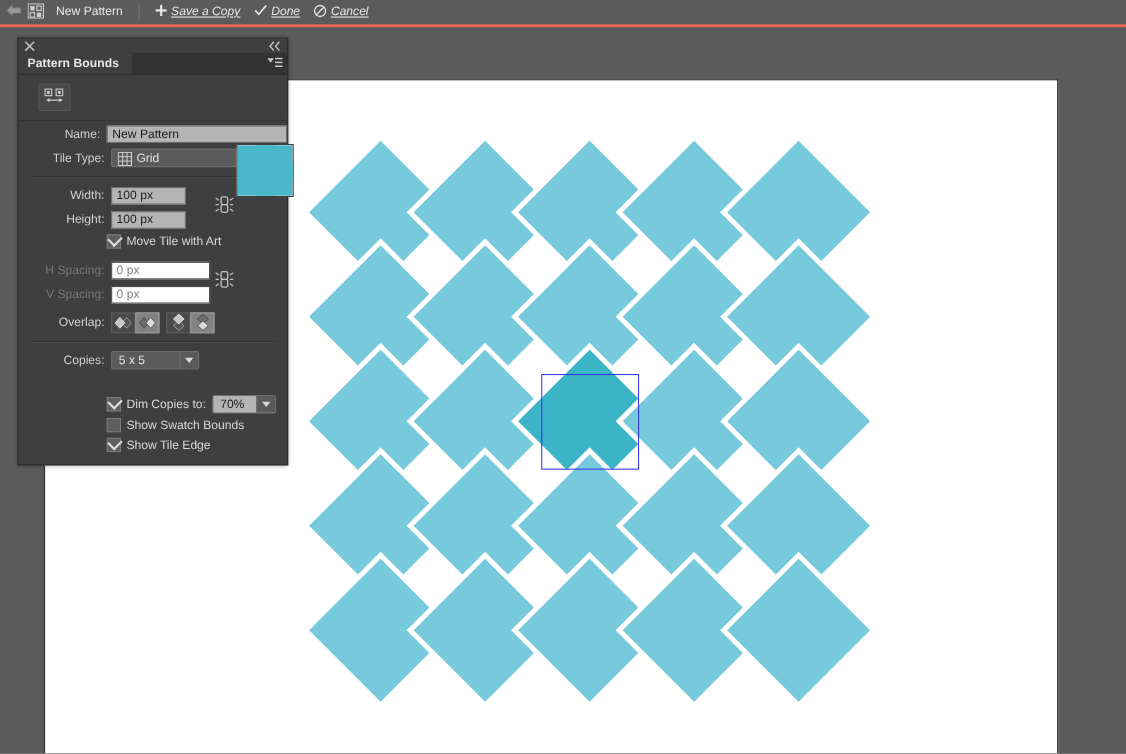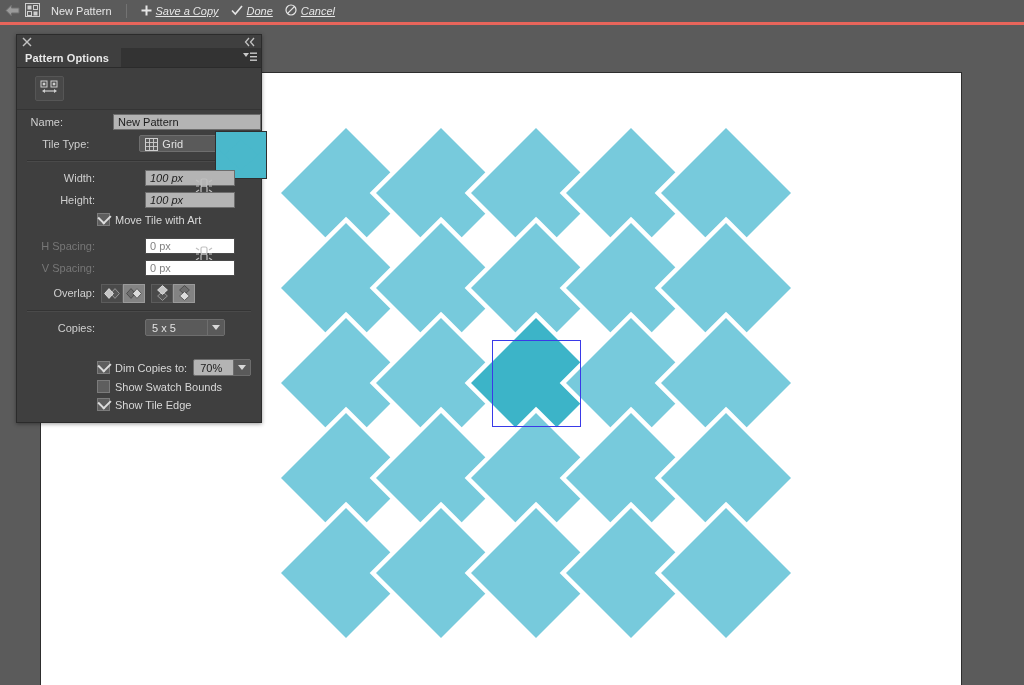--- a/index.html
+++ b/index.html
@@ -174,21 +174,20 @@
     justify-content: center;
     cursor: pointer;
   }
 
   .field-row {
     display: flex;
     align-items: center;
     height: 21px;
     margin: 1px 0;
     position: relative;
-    gap: 44px;
   }
   .field-label {
     width: 78px;
     text-align: right;
     padding-right: 6px;
     color: #cfcfcf;
     font-size: 11px;
     white-space: nowrap;
   }
   .field-label.disabled { color: #777777; }
@@ -204,21 +203,21 @@
     box-sizing: border-box;
     font-family: "Liberation Sans", sans-serif;
     cursor: text;
   }
   .text-input.disabled {
     background: #ffffff;
     border-color: #4b4b4b;
     color: #828282;
   }
   #name-input { width: 172px; }
-  #width-input, #height-input { width: 90px; font-style: italic; }
+  #width-input, #height-input { width: 68px; }
   #hspace-input, #vspace-input { width: 90px; }
 
   .select-box {
     height: 17px;
     background: #5a5a5a;
     border: 1px solid #6e6e6e;
     border-radius: 2px;
     display: flex;
     align-items: center;
     color: #e2e2e2;
@@ -473,21 +472,21 @@
     <span class="panel-collapse">
       <svg width="12" height="10" viewBox="0 0 12 10">
         <path d="M5 1 L1.5 5 L5 9" fill="none" stroke="#c2c2c2" stroke-width="1.3"></path>
         <path d="M10 1 L6.5 5 L10 9" fill="none" stroke="#c2c2c2" stroke-width="1.3"></path>
       </svg>
     </span>
   </div>
 
   <div id="panel-tabrow">
     <div id="panel-tab">
-      <span>Pattern Options</span>
+      <span>Pattern Bounds</span>
     </div>
     <span id="panel-menu">
       <svg width="14" height="11" viewBox="0 0 14 11">
         <path d="M0 1 L6 1 L3 5 Z" fill="#c9c9c9"></path>
         <rect x="7" y="0.5" width="7" height="1.4" fill="#c9c9c9"></rect>
         <rect x="7" y="4" width="7" height="1.4" fill="#c9c9c9"></rect>
         <rect x="7" y="7.5" width="7" height="1.4" fill="#c9c9c9"></rect>
       </svg>
     </span>
   </div>

